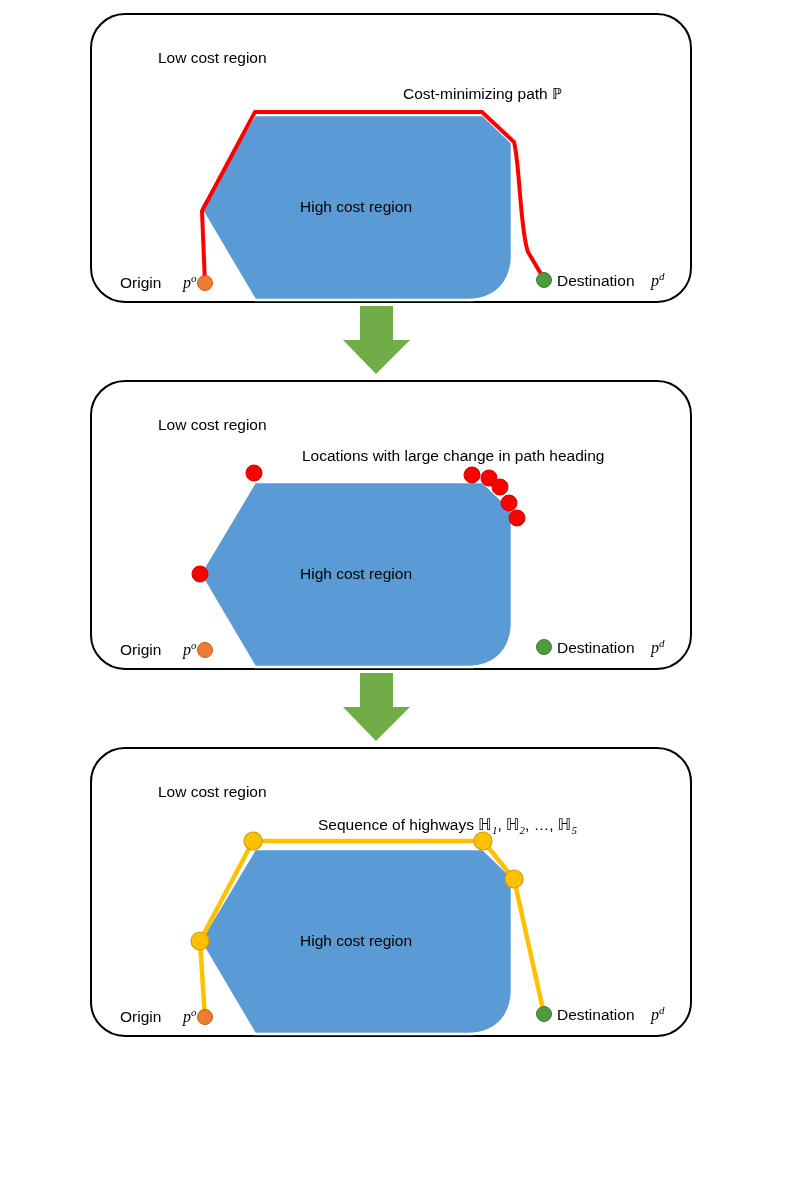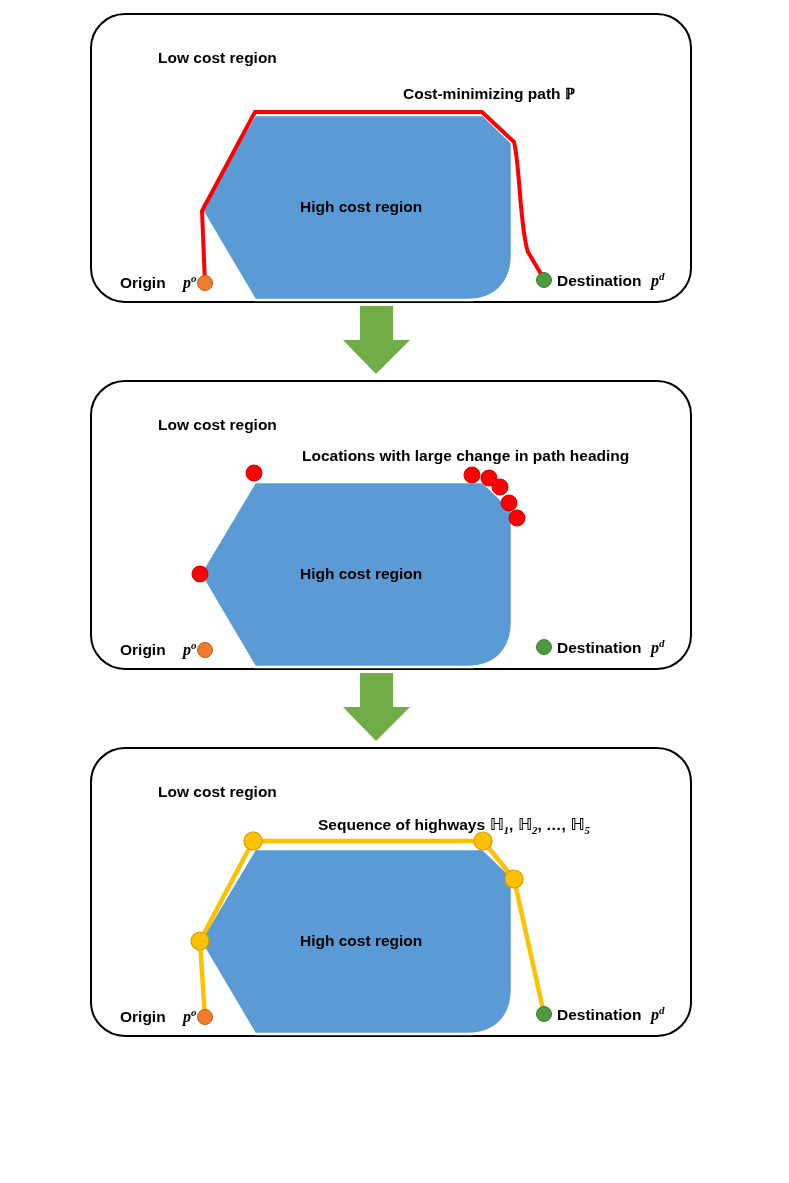--- a/index.html
+++ b/index.html
@@ -13,21 +13,20 @@
     position: relative;
     font-family: "Liberation Sans", sans-serif;
     overflow: hidden;
   }
   #diagram-root {
     position: absolute;
     left: 0;
     top: 0;
     width: 661px;
     height: 1183px;
-    font-weight: bold;
   }
   svg.diagram {
     display: block;
   }
   text {
     font-family: "Liberation Sans", sans-serif;
     fill: #000000;
   }
   .lbl {
     font-size: 15.5px;

